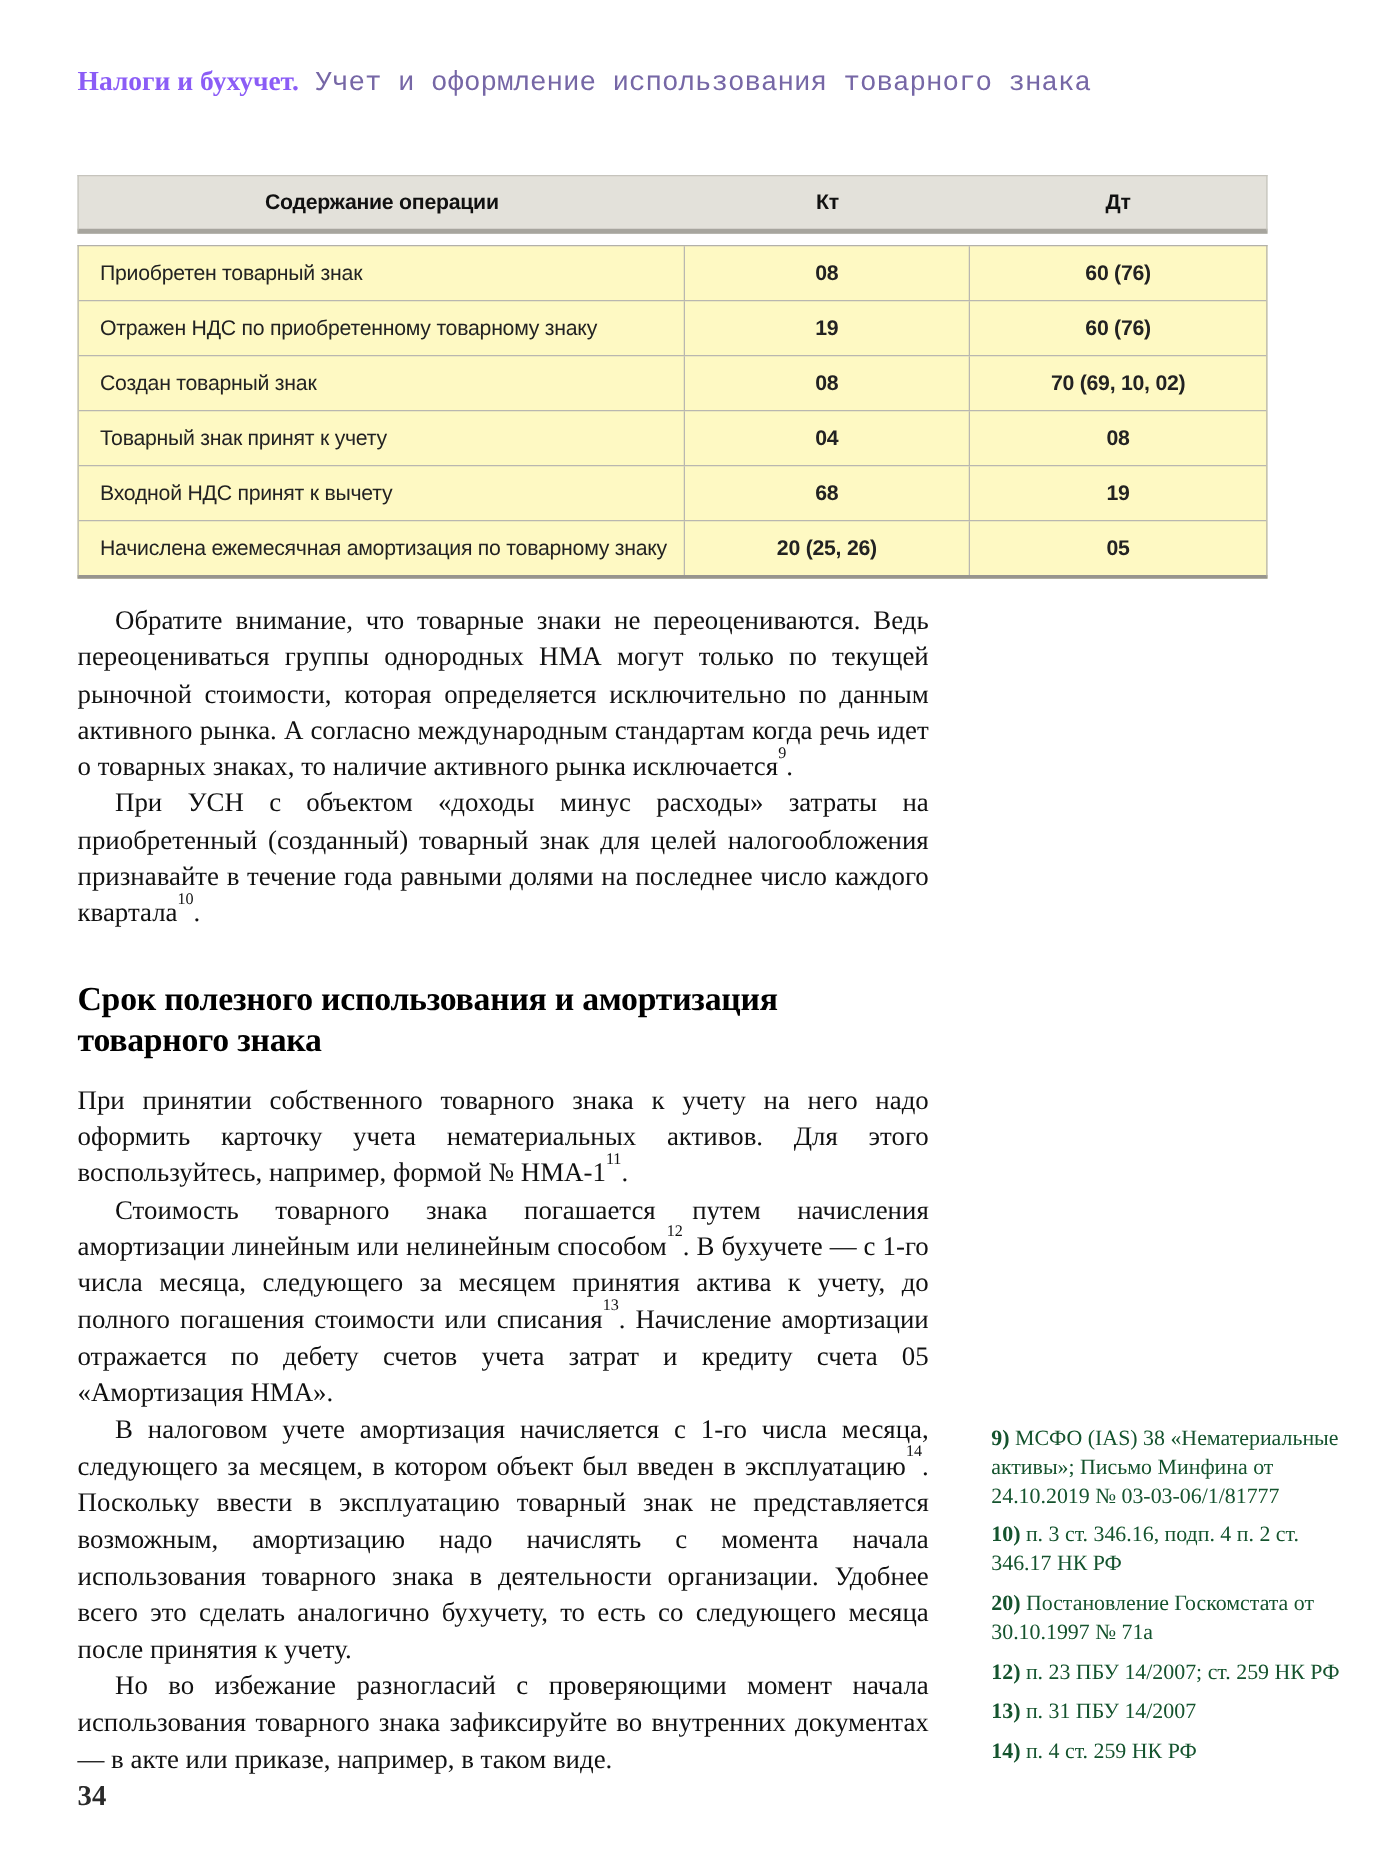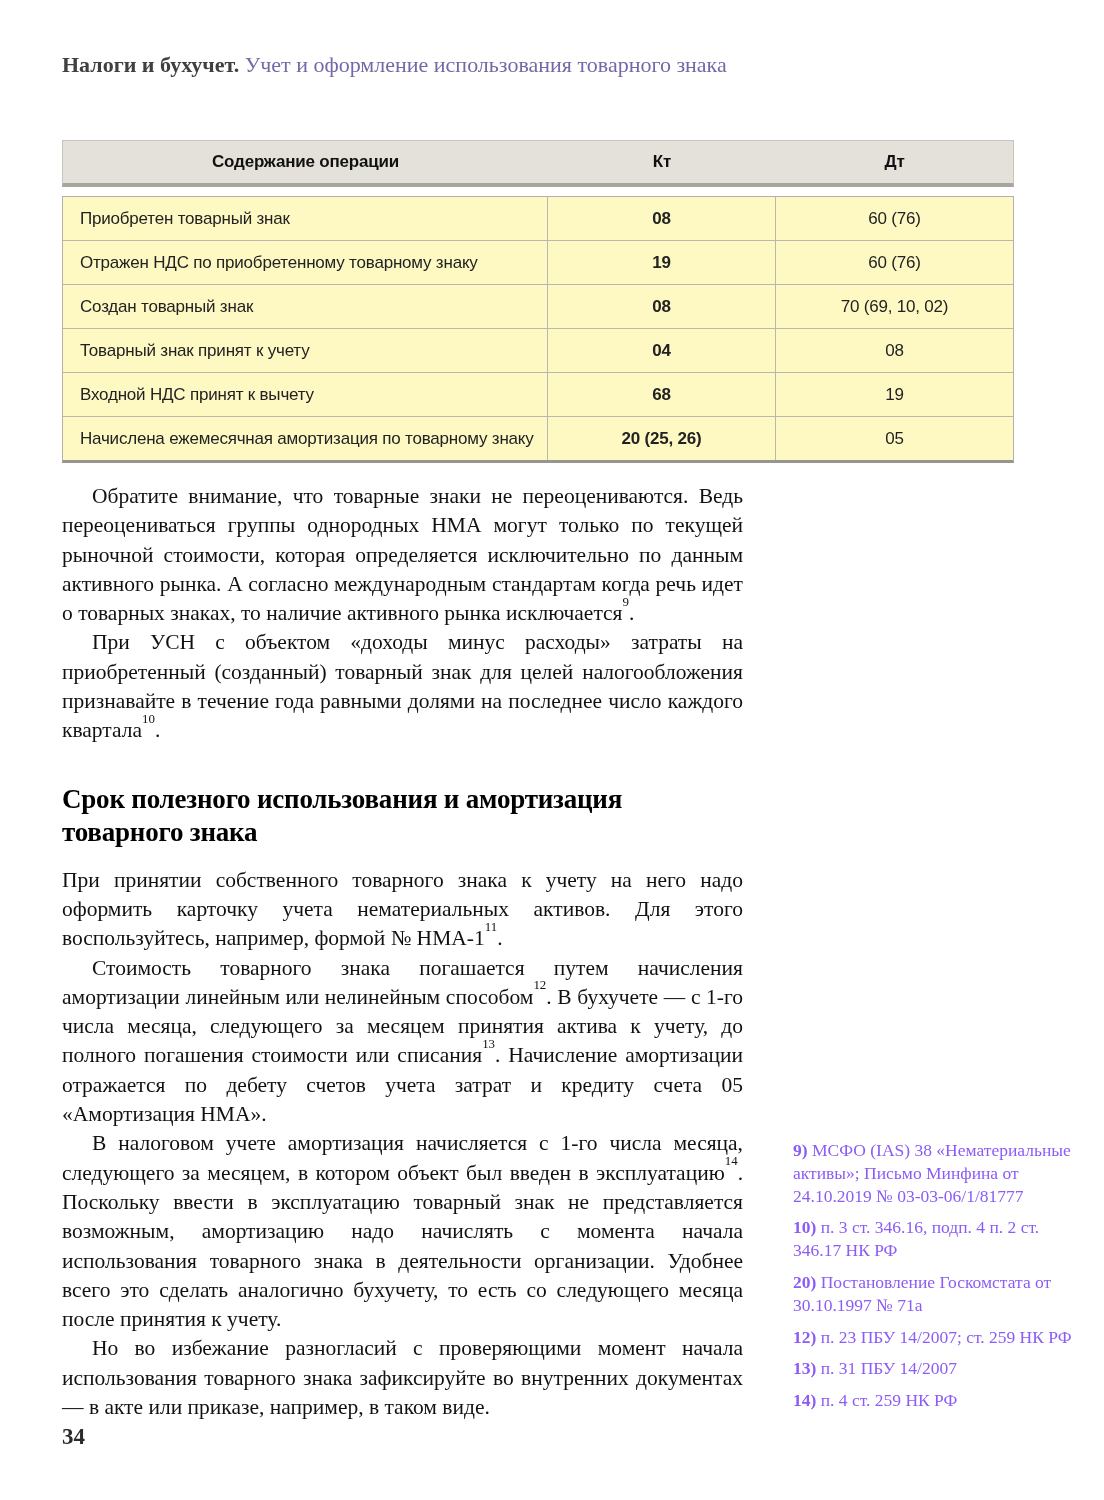--- a/index.html
+++ b/index.html
@@ -6,22 +6,22 @@
   body{
     width:1104px;height:1500px;position:relative;background:#ffffff;
     font-family:"Liberation Serif","DejaVu Serif",serif;color:#1a1a1a;
     overflow:hidden;
   }
   
   .runhead{
     position:absolute;left:62px;top:52px;width:980px;
     font-size:22px;line-height:26px;
   }
-  .runhead .brand{font-weight:bold;color:#404040;margin-top:32px;}
-  .runhead .title{color:#7667a6;}
+  .runhead .brand{font-weight:bold;color:#8b5cf6;margin-top:32px;}
+  .runhead .title{color:#7667a6;font-family:Liberation Mono, monospace;}
   
   .acc-table{position:absolute;left:62px;top:140px;width:952px;}
   .t-grid{display:grid;grid-template-columns:485px 228px 1fr;}
   .t-head{
     background:#e3e1da;
     border:1px solid #c6c4bd;
     border-bottom:4px solid #a7a59e;
   }
   .t-head .cell{
     height:42px;display:flex;align-items:center;justify-content:center;
@@ -36,37 +36,37 @@
   }
   .t-row{border-top:1px solid #b9b7b0;}
   .t-row:first-child{border-top:none;}
   .t-row .cell{
     height:43px;display:flex;align-items:center;
     font-family:"Liberation Sans","DejaVu Sans",sans-serif;
     font-size:17px;letter-spacing:-0.2px;color:#222;
   }
   .t-row .cell.op{justify-content:flex-start;padding-left:17px;padding-right:10px;border-right:1px solid #b9b7b0;}
   .t-row .cell.dt{justify-content:center;font-weight:bold;border-right:1px solid #b9b7b0;}
-  .t-row .cell.kt{justify-content:center;font-weight:normal;}
+  .t-row .cell.kt{justify-content:center;font-weight:bold;}
   
   .article{
     position:absolute;left:62px;top:482px;width:681px;
     font-size:21.5px;line-height:29.3px;text-align:justify;color:#111;
   }
   .article p{margin:0;}
   .article p.ind{text-indent:30px;}
   sup{font-size:0.60em;position:relative;top:-0.5em;line-height:0;}
   h2.sect{
     font-size:27px;line-height:33px;font-weight:bold;color:#000;
     margin:37px 0 17px 0;text-align:left;letter-spacing:-0.2px;
   }
   
   .footnotes{
     position:absolute;left:793px;top:1139px;width:285px;
-    font-size:17.5px;line-height:22.8px;color:#8b5cf6;text-align:left;
+    font-size:17.5px;line-height:22.8px;color:#14532d;text-align:left;
   }
   .footnotes .fn{margin-bottom:9px;}
   .footnotes .fn b{font-weight:bold;}
   
   .folio{
     position:absolute;left:62px;top:1424px;
     font-size:23px;color:#2a2a2a;font-weight:bold;
   }
 </style>
 </head>

